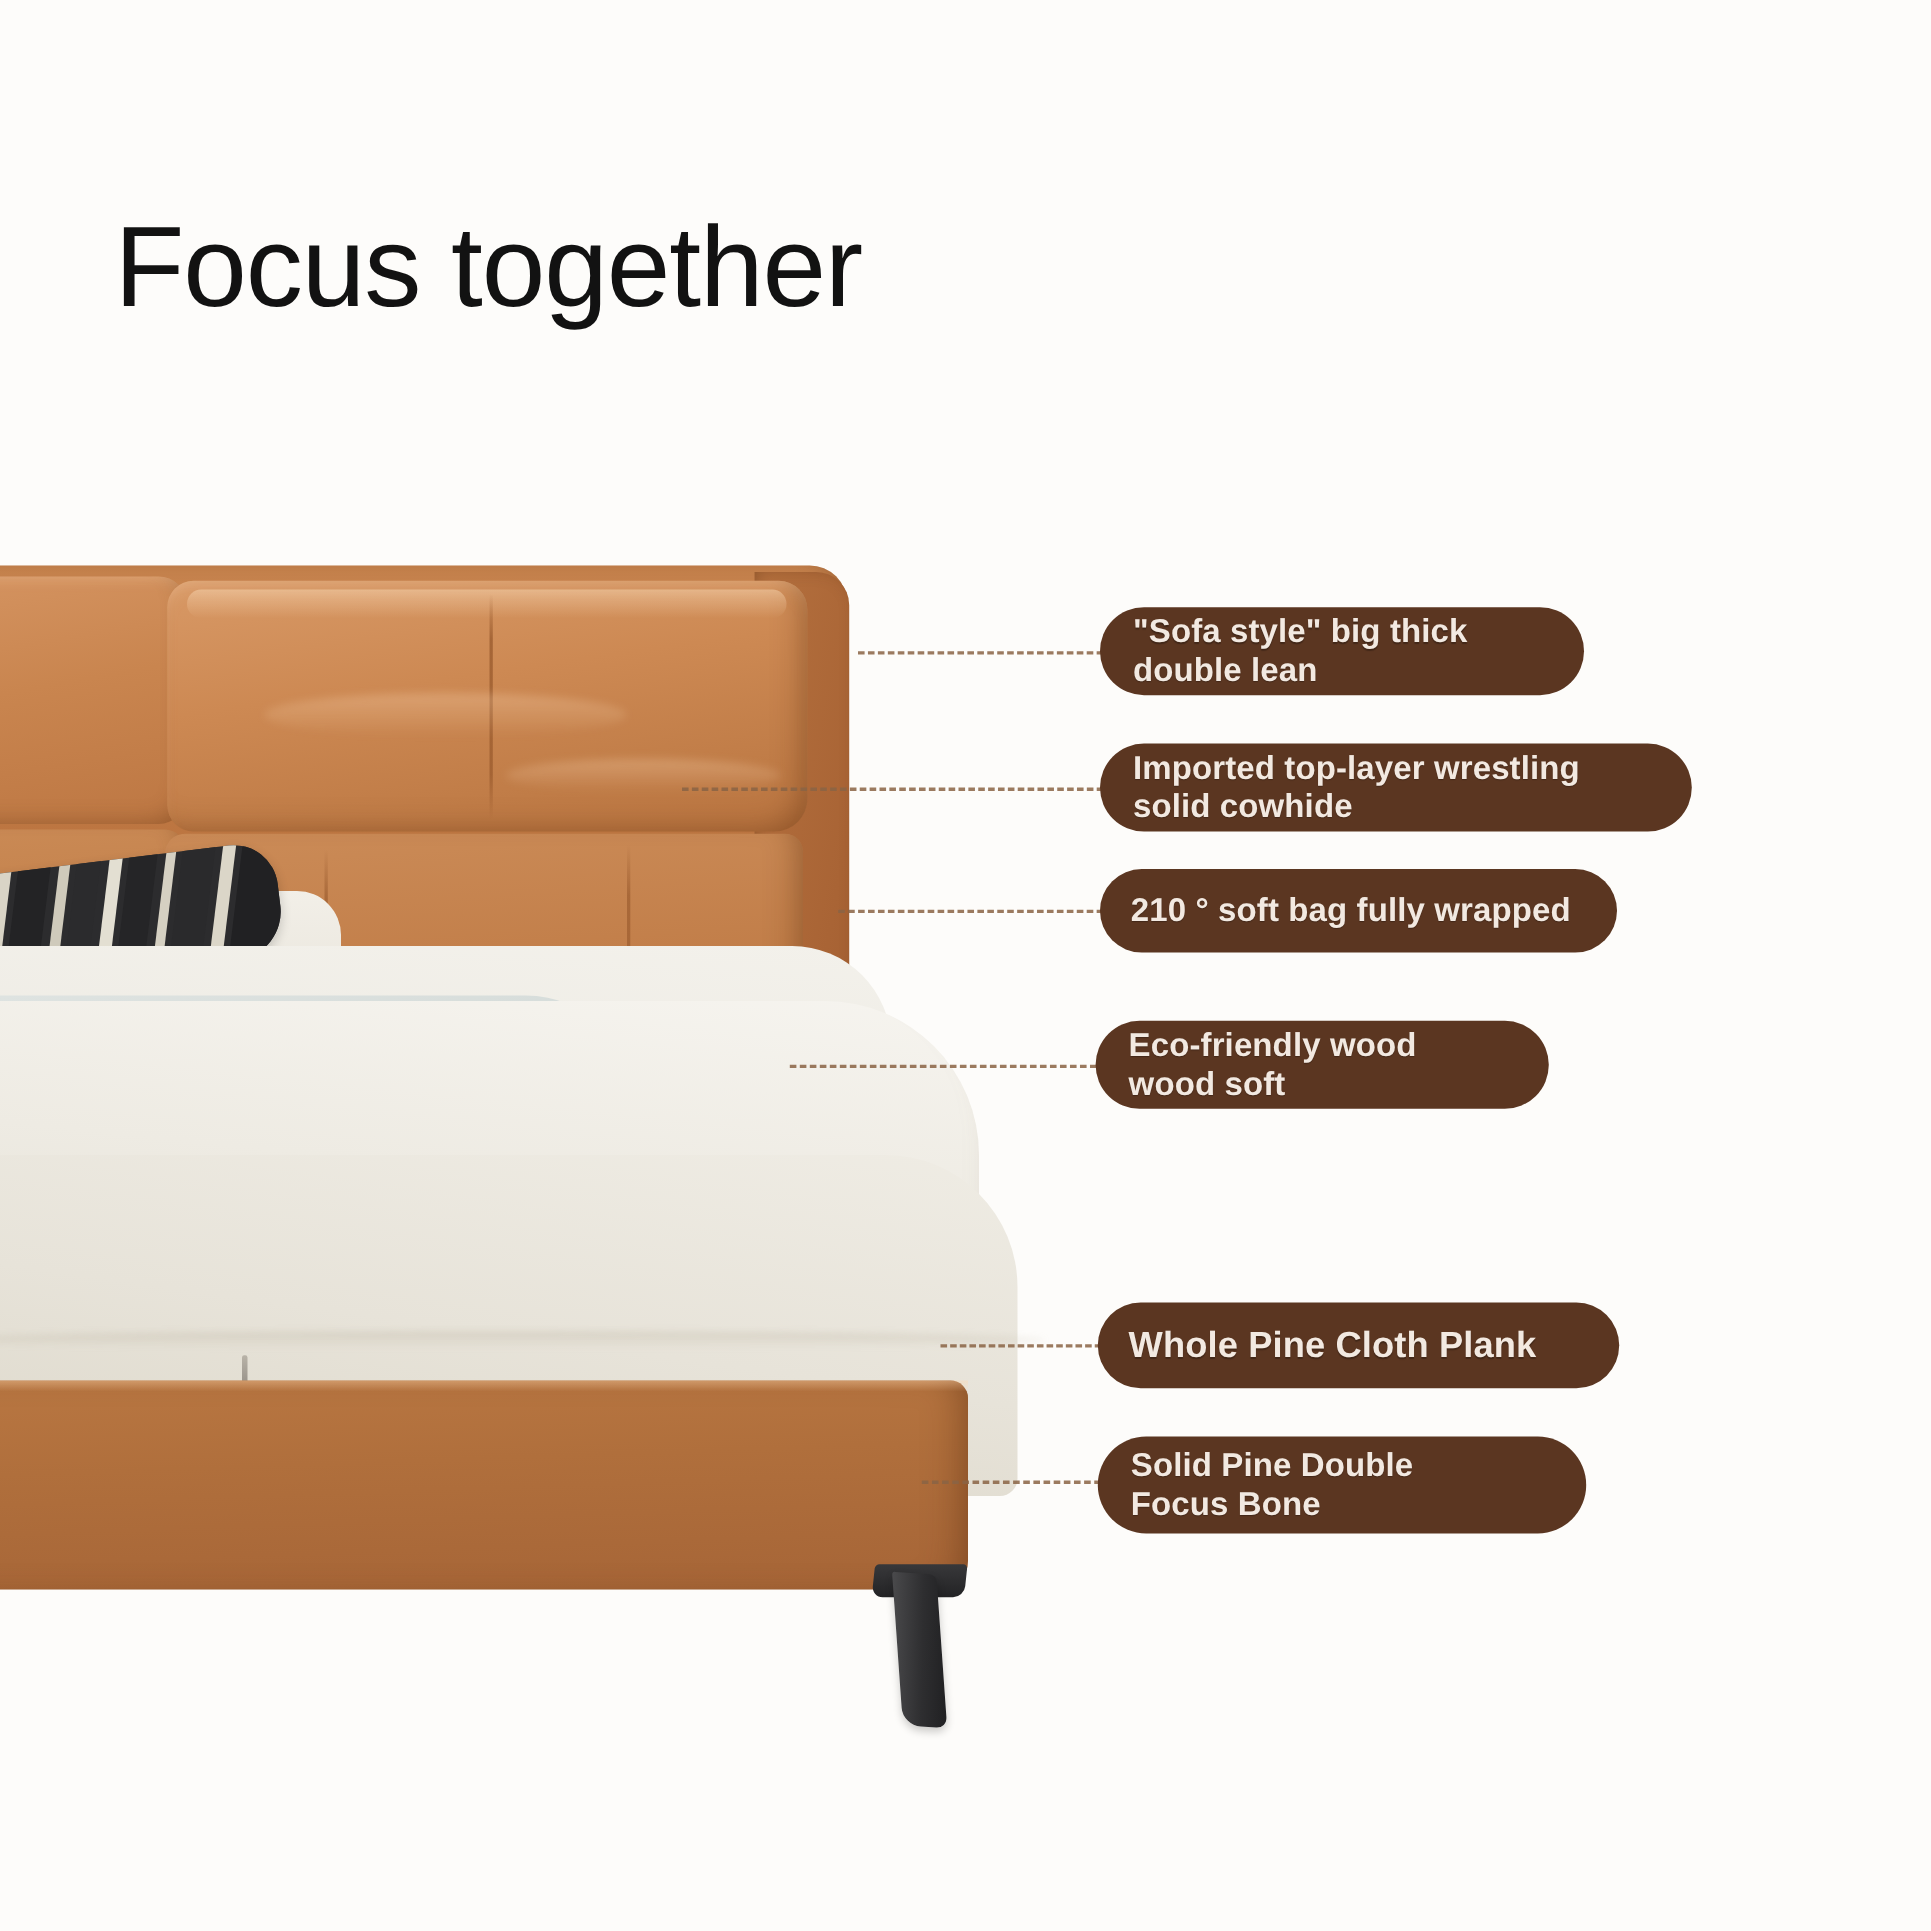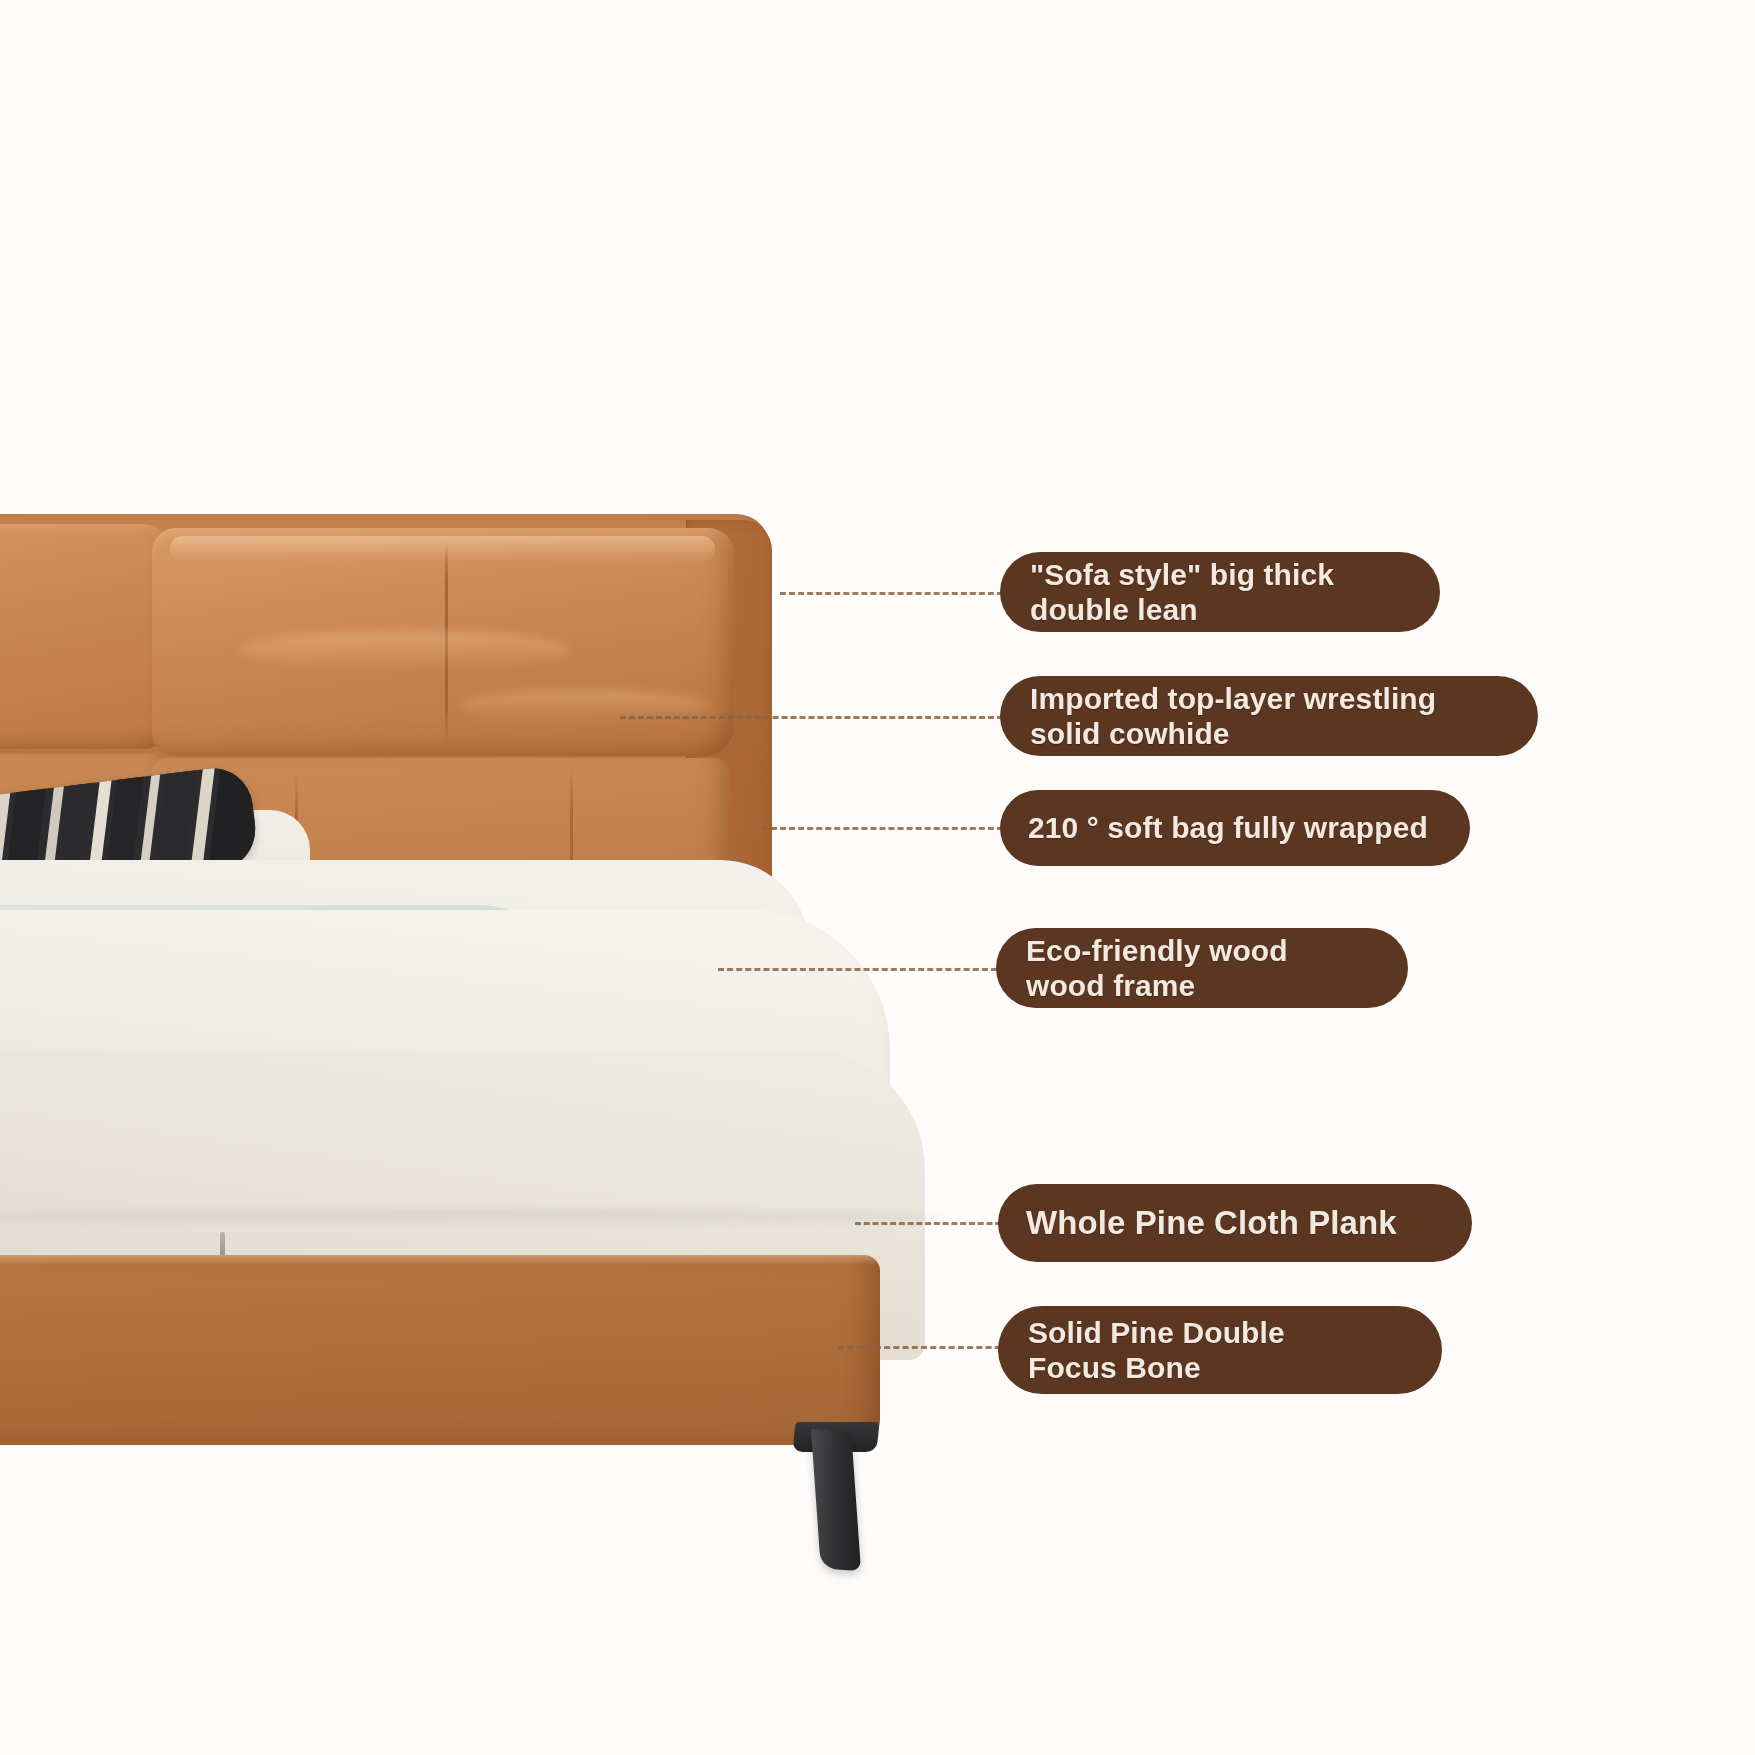--- a/index.html
+++ b/index.html
@@ -325,20 +325,21 @@
     text-shadow: 0 1px 1px rgba(0,0,0,.28);
     letter-spacing: .1px;
   }
   .pill span { display: block; }
 </style>
 </head>
 <body>
 
 <div id="stage">
 
+  <div id="title">Focus together</div>
 
   <div id="photo">
 
     <div class="hb-shell"></div>
     <div class="hb-shell-low"></div>
     <div class="hb-side"></div>
 
     <div class="cush-up-left"></div>
     <div class="cush-up-main"></div>
     <div class="hl-up"></div>
@@ -406,21 +407,21 @@
     </div>
   </div>
 
   <div class="pill" style="left:1000px; top:790px; width:470px; height:76px; padding:0 28px; font-size:30px;">
     <span>210 ° soft bag fully wrapped</span>
   </div>
 
   <div class="pill" style="left:996px; top:928px; width:412px; height:80px; padding:0 30px; font-size:30px;">
     <div>
       <span>Eco-friendly wood</span>
-      <span>wood frame</span>
+      <span>wood soft</span>
     </div>
   </div>
 
   <div class="pill" style="left:998px; top:1184px; width:474px; height:78px; padding:16px 28px; font-size:33px;">
     <span>Whole Pine Cloth Plank</span>
   </div>
 
   <div class="pill" style="left:998px; top:1306px; width:444px; height:88px; padding:0 30px; font-size:30px;align-items:center;">
     <div>
       <span>Solid Pine Double</span>

